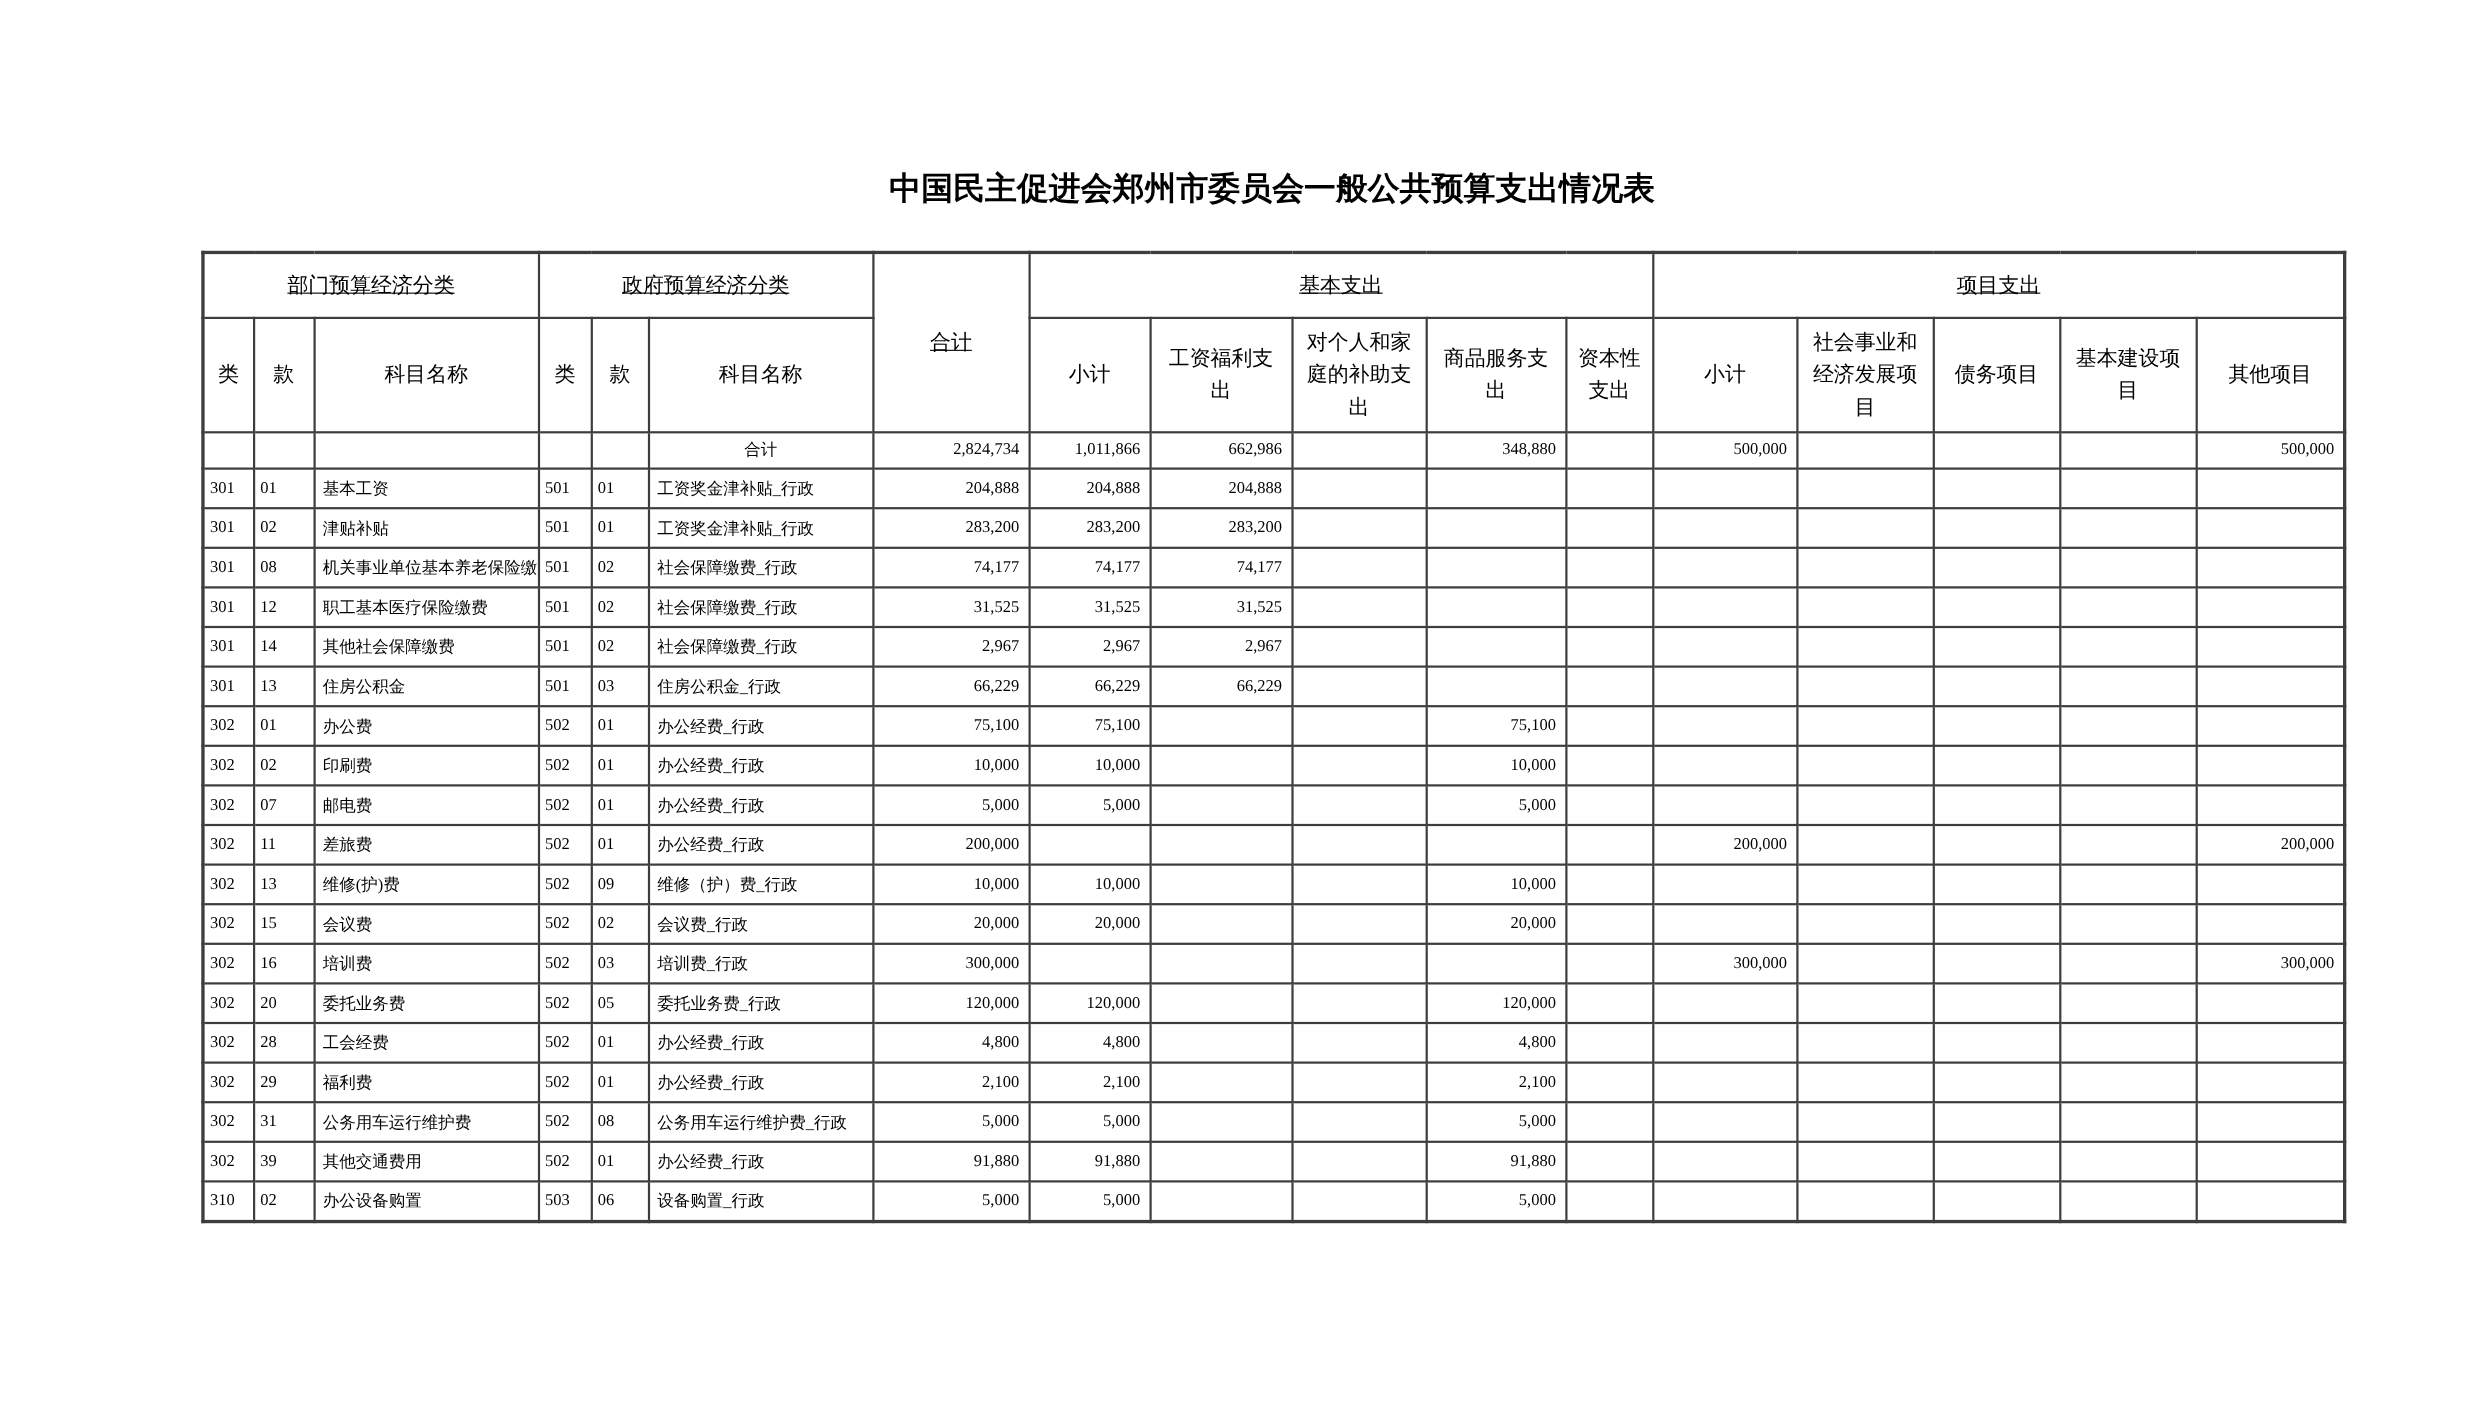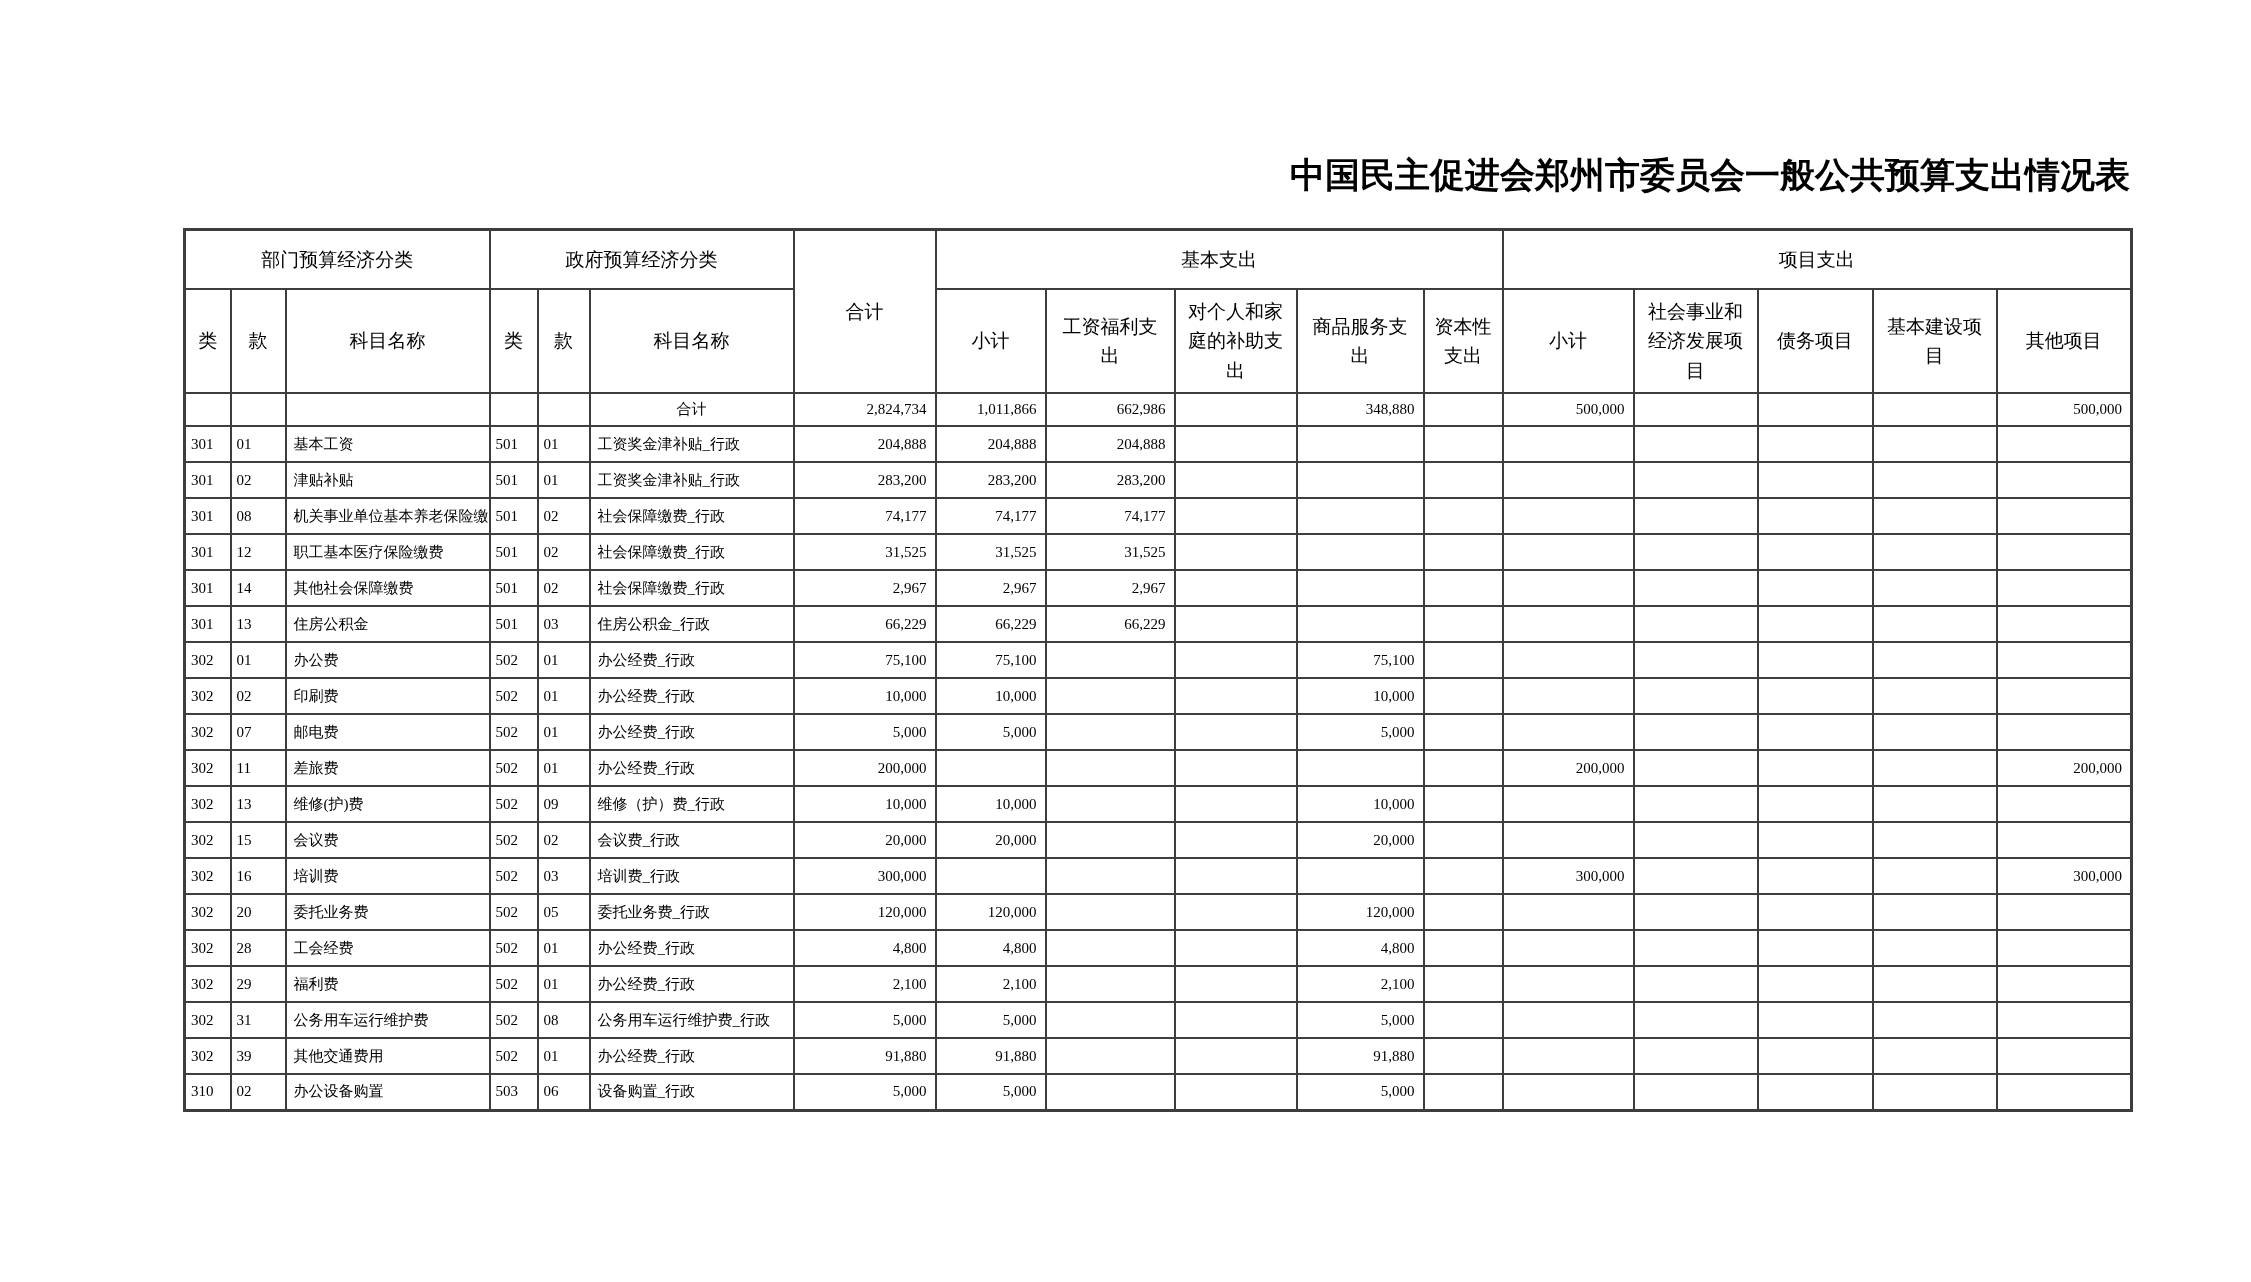--- a/index.html
+++ b/index.html
@@ -14,22 +14,22 @@
     background: #ffffff;
     color: #000000;
     font-family: "Liberation Serif", "DejaVu Serif", serif;
     overflow: hidden;
   }
   .title {
     position: absolute;
     top: 152px;
     left: 183px;
     width: 1947px;
-    text-align: right;
-    font-size: 35px;
+    text-align: center;
+    font-size: 29px;
     font-weight: bold;
     white-space: nowrap;
   }
   .unit {
     position: absolute;
     top: 198px;
     left: 183px;
     width: 1915px;
     text-align: right;
     font-size: 17px;
@@ -49,21 +49,21 @@
     overflow: hidden;
   }
   thead th {
     font-weight: normal;
     font-size: 19px;
     text-align: center;
     padding: 2px 9px;
     line-height: 1.55;
     word-break: break-all;
   }
-  thead tr.h1 th { height: 53px; }
+  thead tr.h1 th { height: 53px; text-decoration: underline; }
   thead tr.h2 th { height: 98px; }
   tbody tr { height: 36px; }
   tbody tr.total-row { height: 33px; }
   tbody td {
     font-size: 15px;
     white-space: nowrap;
     padding: 0 6px;
   }
   td.code { text-align: left; padding-left: 5px; }
   td.name { text-align: left; padding-left: 7px; margin-top: 40px; }

